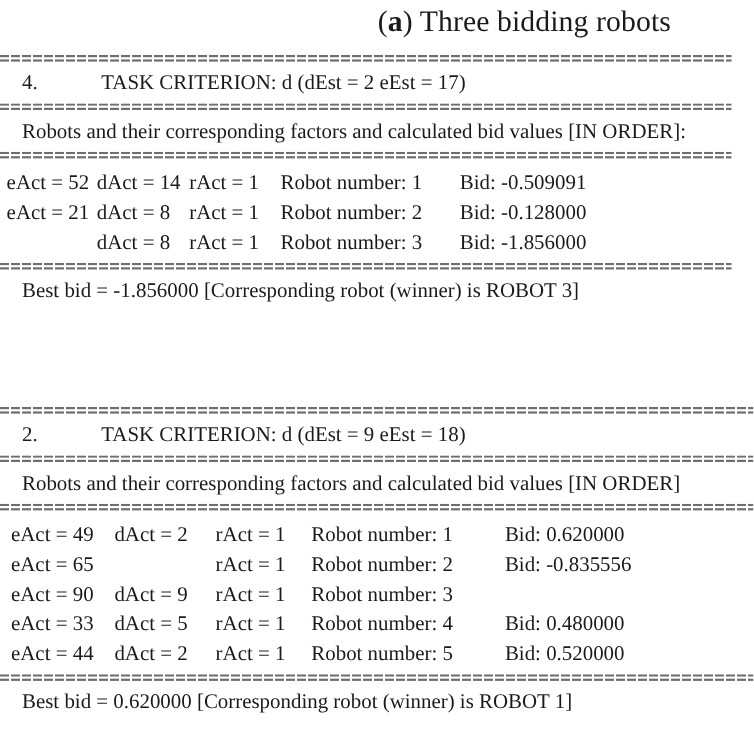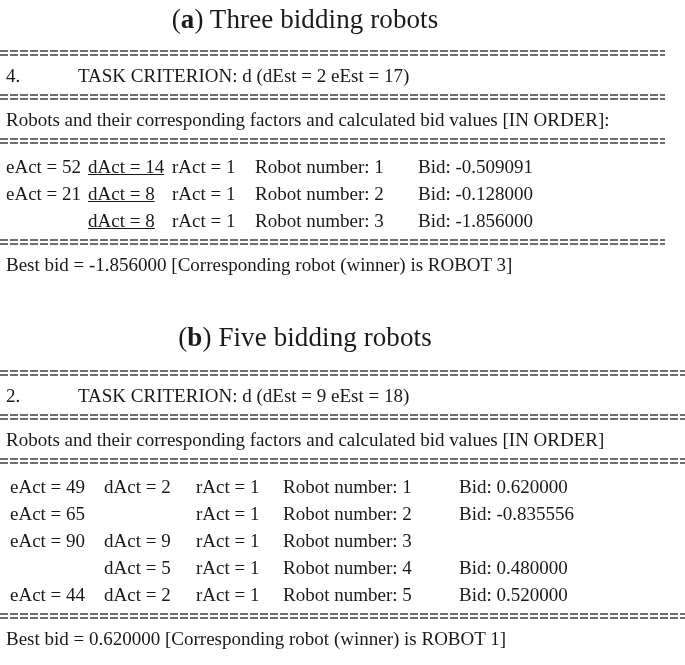--- a/index.html
+++ b/index.html
@@ -20,21 +20,21 @@
     position: relative;
     width: 685px;
     height: 665px;
   }
 
   
   .caption {
     position: absolute;
     left: 0;
     width: 610px;
-    text-align: center;
+    text-align: right;
     font-size: 27px;
     line-height: 34px;
     letter-spacing: 0.1px;
     white-space: nowrap;
   }
   .caption .tag {
     font-weight: bold;
   }
   .caption .tag-paren {
     font-weight: normal;
@@ -74,41 +74,41 @@
   .rule-b::before, .rule-b::after { width: 685px; }
 
   .line {
     font-size: 19px;
     line-height: 27px;
     white-space: nowrap;
     color: #191919;
     padding-left: 31px;
   }
 
-  .line-pad { padding-left: 6px; }
+  .line-pad { padding-left: 20px; }
 
   .crit-num {
     display: inline-block;
     width: 72px;
   }
 
   
   .row {
     position: relative;
     height: 27px;
   }
   .row span {
     position: absolute;
     top: 0;
     white-space: nowrap;
   }
 
   
   .ga .c0 { left: 6px; }
-  .ga .c1 { left: 88px; text-decoration: underline; }
+  .ga .c1 { left: 88px; }
   .ga .c2 { left: 172px; }
   .ga .c3 { left: 255px; }
   .ga .c4 { left: 418px; }
 
   
   .gb .c0 { left: 10px; }
   .gb .c1 { left: 104px; text-align: right; }
   .gb .c2 { left: 196px; }
   .gb .c3 { left: 283px; }
   .gb .c4 { left: 459px; }
@@ -166,24 +166,20 @@
       <span class="c4">Bid: -1.856000</span>
     </div>
 
     <div class="gap-sm"></div>
     <div class="rule rule-a"></div>
     <div class="gap-sm"></div>
 
     <div class="line line-pad">Best bid = -1.856000   [Corresponding robot (winner) is ROBOT 3]</div>
   </div>
 
-  <div class="caption" style="top:320px;">
-    <span class="tag-paren">(</span><span class="tag">b</span><span class="tag-paren">)</span>
-    <span class="cap-text">Five bidding robots</span>
-  </div>
 
   <div class="console gb" style="top:370px;">
 
     <div class="rule rule-b"></div>
     <div class="gap-sm"></div>
 
     <div class="line line-pad">
       <span class="crit-num">2.</span><span>TASK CRITERION: d (dEst = 9   eEst = 18)</span>
     </div>
 
@@ -210,20 +206,21 @@
       <span class="c3">Robot number: 2</span>
       <span class="c4">Bid: -0.835556</span>
     </div>
     <div class="line row">
       <span class="c0">eAct = 90</span>
       <span class="c1">dAct = 9</span>
       <span class="c2">rAct = 1</span>
       <span class="c3">Robot number: 3</span>
     </div>
     <div class="line row">
+      <span class="c0">eAct = 33</span>
       <span class="c1">dAct = 5</span>
       <span class="c2">rAct = 1</span>
       <span class="c3">Robot number: 4</span>
       <span class="c4">Bid: 0.480000</span>
     </div>
     <div class="line row">
       <span class="c0">eAct = 44</span>
       <span class="c1">dAct = 2</span>
       <span class="c2">rAct = 1</span>
       <span class="c3">Robot number: 5</span>

